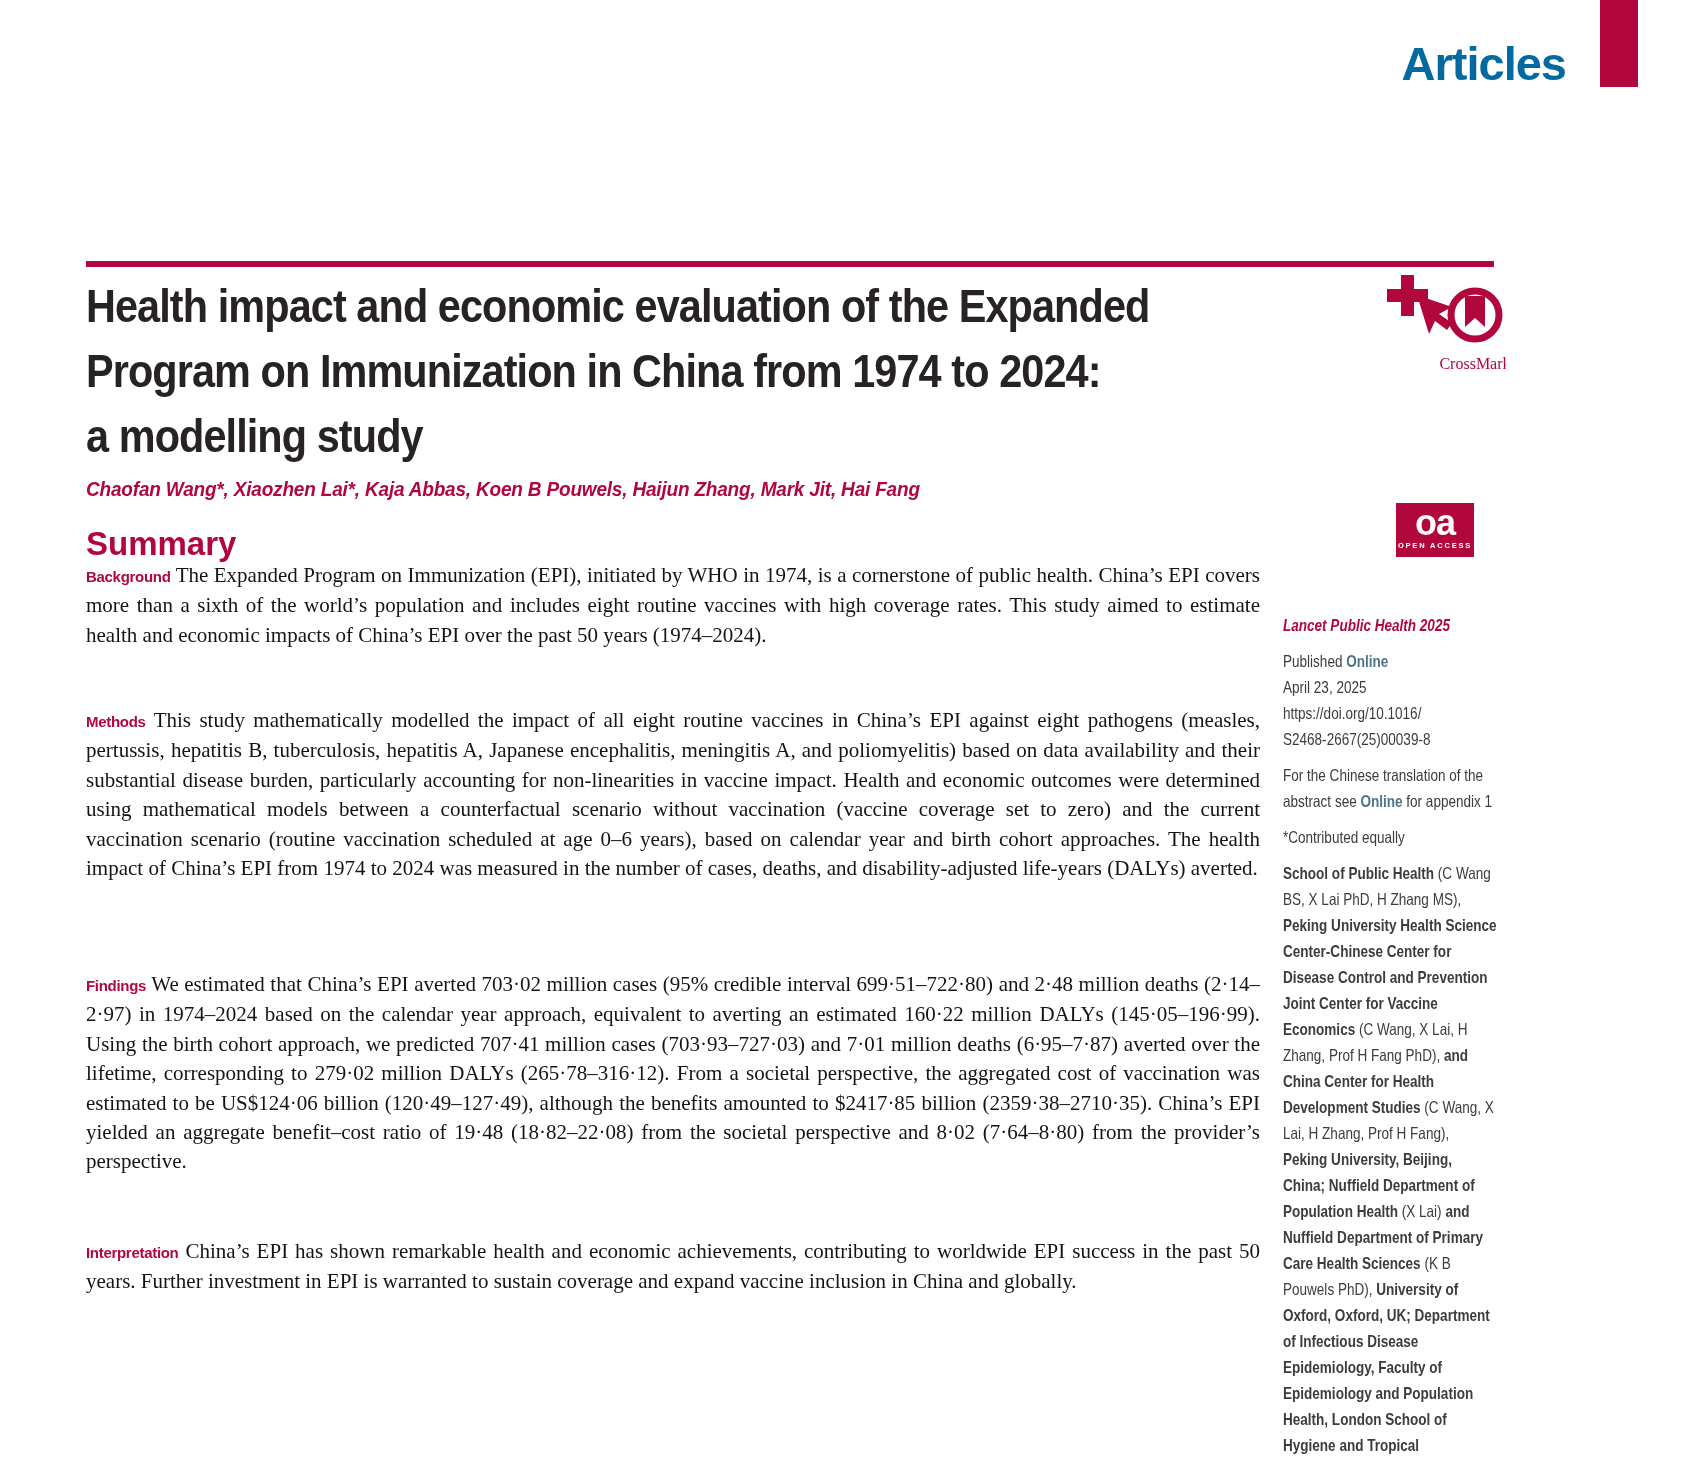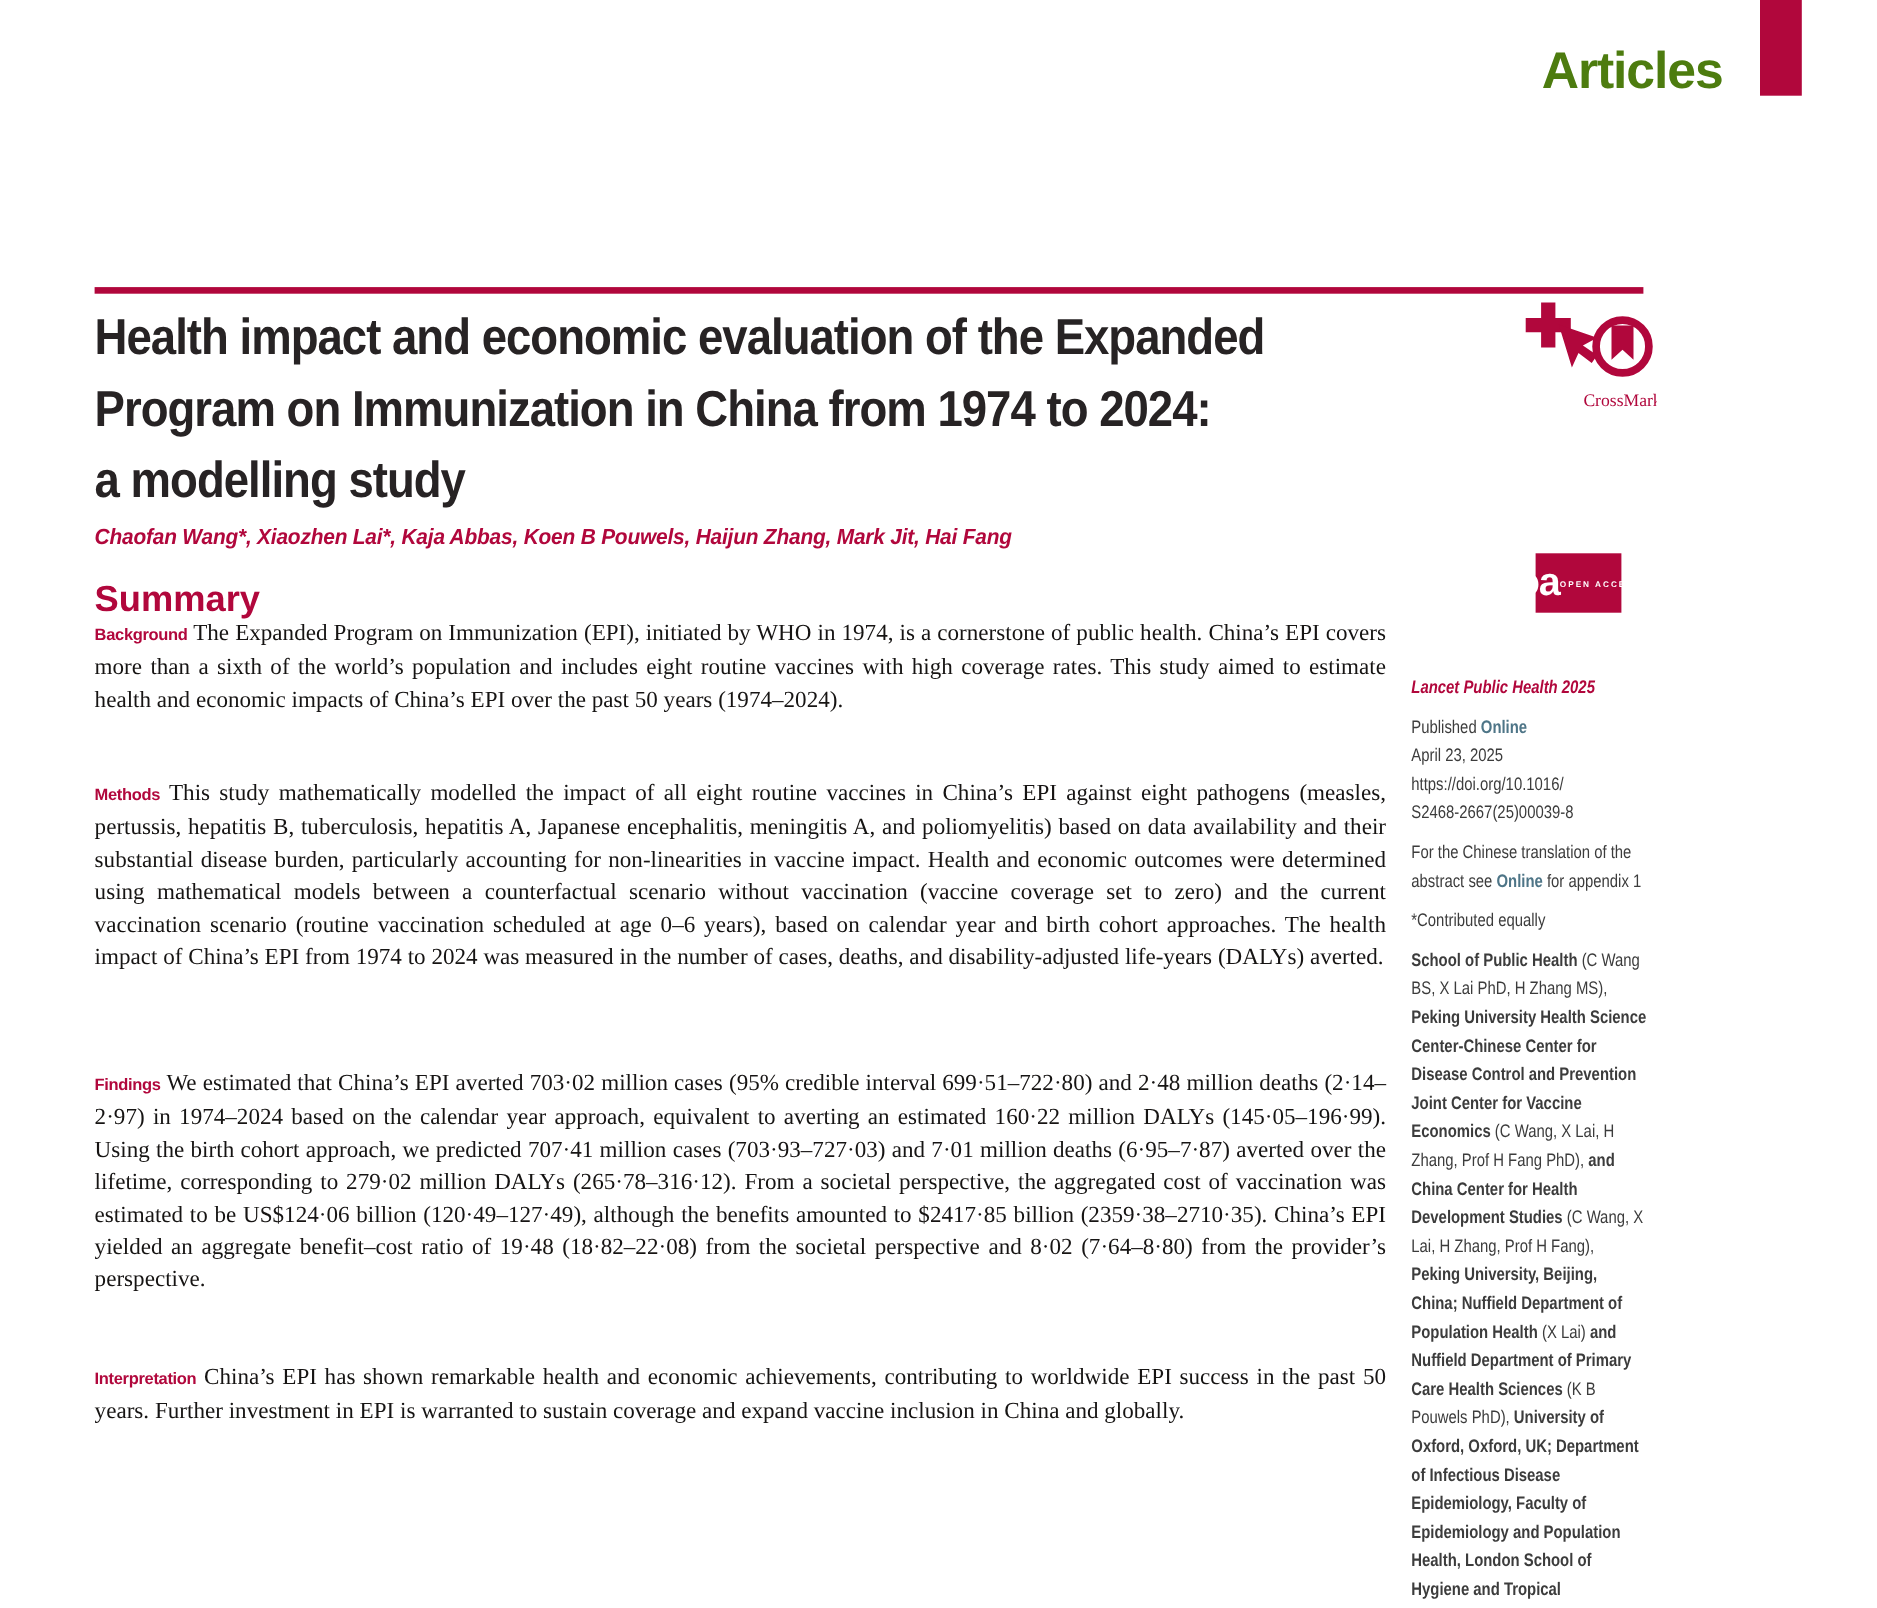--- a/index.html
+++ b/index.html
@@ -2,21 +2,21 @@
 <html><head>
 <meta charset="utf-8">
 <style>
   html,body{margin:0;padding:0;background:#ffffff;}
   #page{position:relative;width:1706px;height:1462px;background:#fff;overflow:hidden;
         font-family:"Liberation Sans",sans-serif;}
 
   
   .corner-bar{position:absolute;left:1600px;top:0;width:38px;height:87px;background:var(--crimson);}
   .articles-label{position:absolute;right:140px;top:40px;font-size:47px;font-weight:bold;
-        color:#4d7c0f;letter-spacing:-1px;line-height:1;}
+        color:#0369a1;letter-spacing:-1px;line-height:1;}
   .header-rule{position:absolute;left:86px;top:261px;width:1408px;height:6px;background:var(--crimson);}
 
   
   .title{position:absolute;left:86px;top:274px;width:1320px;color:#272324;font-weight:bold;
         font-size:46px;line-height:65px;letter-spacing:-1px;transform:scaleX(.90);transform-origin:top left;}
   .authors{position:absolute;left:86px;top:478px;width:1200px;color:var(--crimson);
         font-style:italic;font-weight:bold;font-size:20px;letter-spacing:-.2px;transform:scaleX(.95);transform-origin:top left;}
   .summary-h{position:absolute;left:86px;top:525px;color:var(--crimson);font-weight:bold;font-size:33px;}
 
   
@@ -26,21 +26,21 @@
   .section-para:nth-child(1){top:561px;}
   .section-para:nth-child(2){top:706px;}
   .section-para:nth-child(3){top:970px;}
   .section-para:nth-child(4){top:1237px;}
   .sec-label{font-family:"Liberation Sans",sans-serif;font-weight:bold;color:var(--crimson);
         font-size:15px;letter-spacing:-.3px;}
 
   
   .crossmark{position:absolute;left:1384px;top:272px;cursor:pointer;}
   .oa-badge{position:absolute;left:1396px;top:503px;width:78px;height:54px;background:var(--crimson);
-        display:flex;flex-direction:row;align-items:center;justify-content:center;}
+        display:flex;flex-direction:column;align-items:center;justify-content:center;}
   .oa-word{color:#fff;font-weight:bold;font-size:36px;line-height:30px;letter-spacing:-1px;margin-top:-2px;}
   .oa-caption{color:#fff;font-size:7.5px;letter-spacing:1.8px;font-weight:bold;margin-top:3px;white-space:nowrap;text-align:center;}
 
   
   .sidebar{position:absolute;left:1283px;top:612px;width:261px;transform:scaleX(.82);
         transform-origin:top left;font-size:16.5px;line-height:26px;color:#3c3c3c;}
   .sidebar .block{margin:0 0 10px 0;}
   .journal-ref{color:var(--crimson);font-weight:bold;font-style:italic;}
   .teal{color:#4e7587;font-weight:bold;}
   .b{font-weight:bold;}

